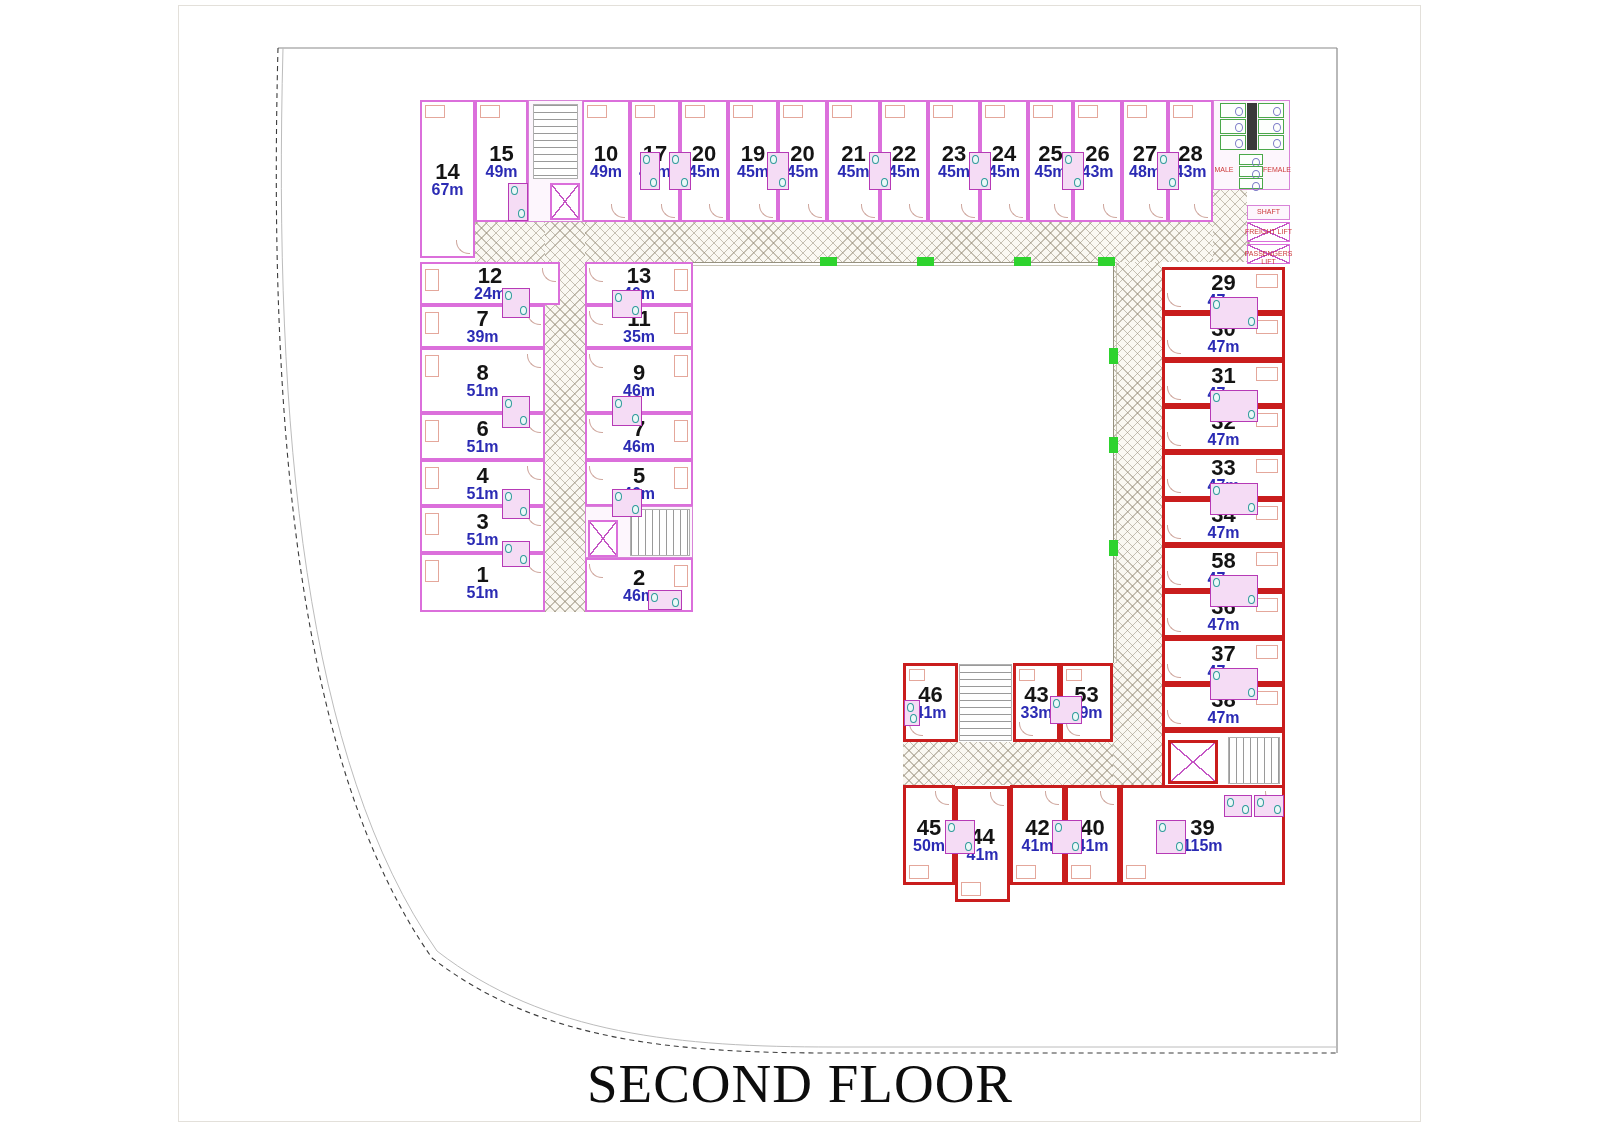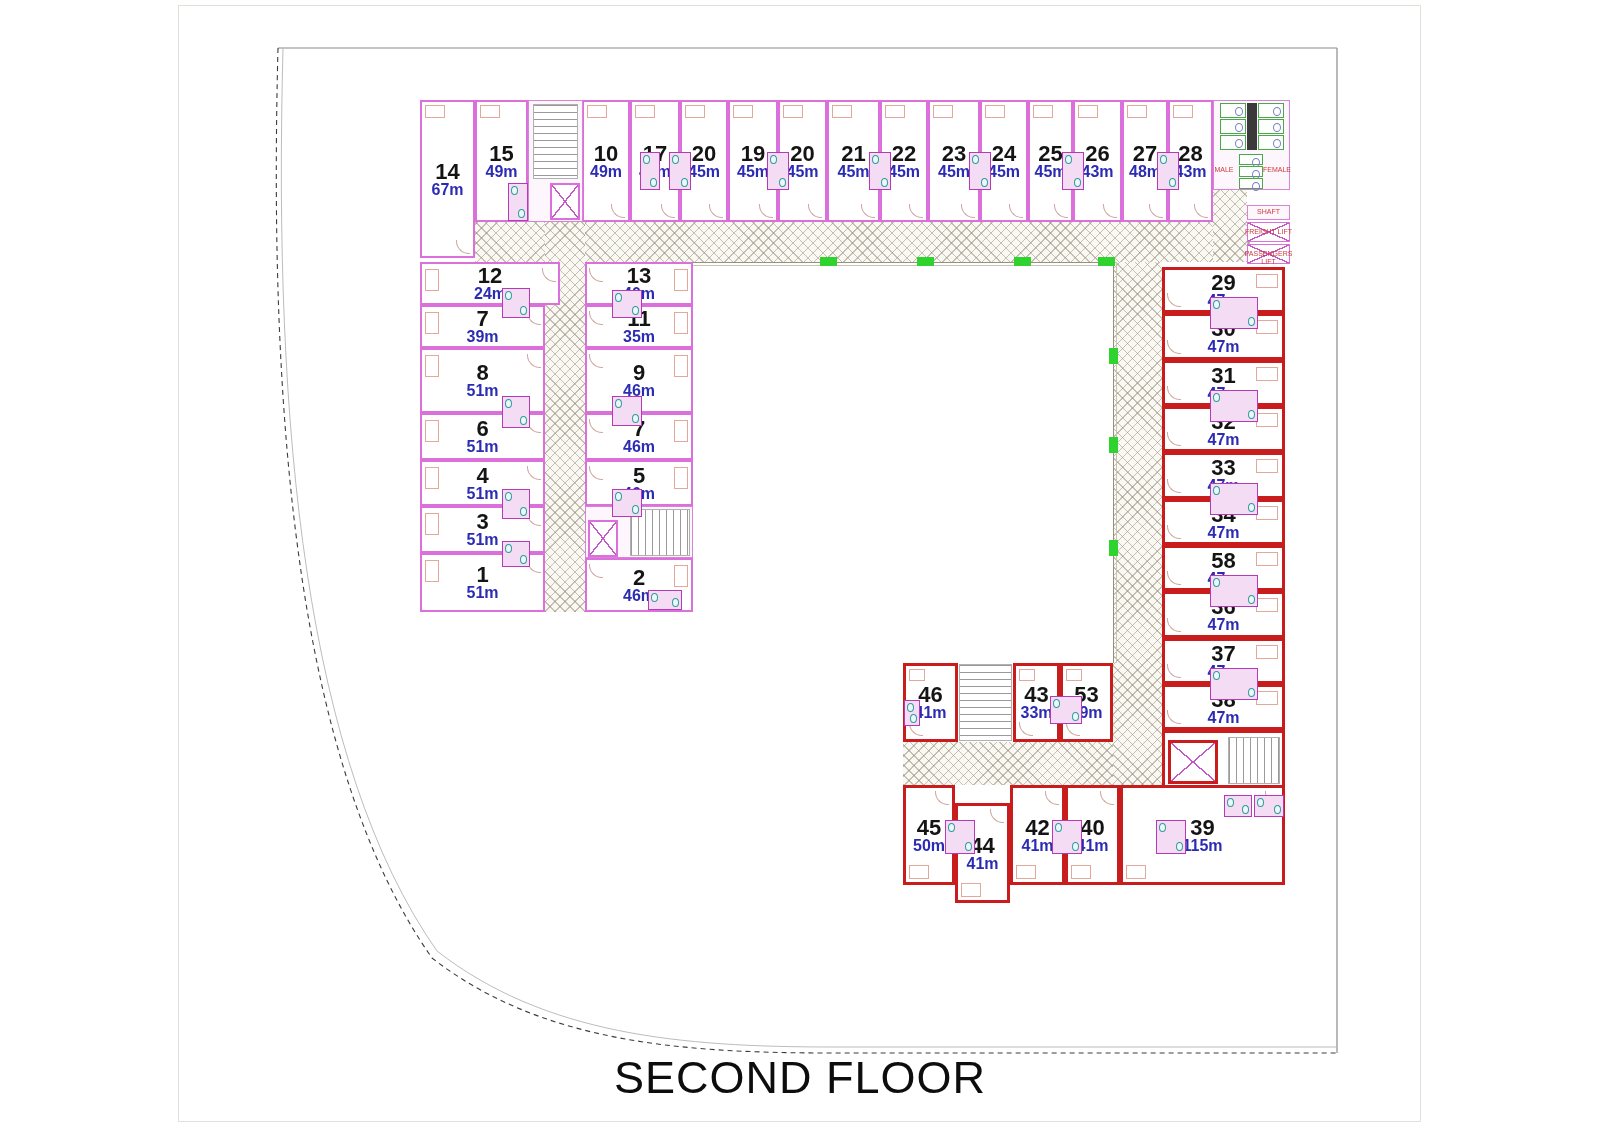--- a/index.html
+++ b/index.html
@@ -50,21 +50,21 @@
        border-bottom:1px solid #cfa79e;border-bottom-left-radius:13px;z-index:3;}
   
   .stall{position:absolute;border:1px solid #4aa84a;background:#fdfffd;box-sizing:border-box;z-index:4;}
   .stall::after{content:"";position:absolute;right:2px;top:3px;width:6px;height:7px;
       border:1px solid #7d7dc8;border-radius:50%;}
   .shaftbar{position:absolute;background:#3a3a3a;z-index:5;}
   .tinyred{position:absolute;font-size:7px;line-height:8px;color:#cc3a3a;text-align:center;
            z-index:6;font-family:"Liberation Sans",sans-serif;}
   .pinkbox{position:absolute;border:1.5px solid #d883d8;background:#fdf6fd;box-sizing:border-box;z-index:3;}
   #floor-title{position:absolute;left:560px;top:1052px;width:480px;height:54px;text-align:center;
-      font-size:45px;letter-spacing:1px;color:#0d0d0d;z-index:8;font-family:Liberation Sans, sans-serif;}
+      font-size:55px;letter-spacing:1px;color:#0d0d0d;z-index:8;font-family:Liberation Serif, serif;}
   svg.bnd{position:absolute;left:0;top:0;z-index:0;}
 </style>
 </head>
 <body>
 
 <div id="stage">
 
   <div class="abs" id="page-frame"></div>
 
   <svg class="bnd" width="1600" height="1131">
@@ -423,21 +423,21 @@
         </div>
       </div>
       <div class="unit wr" style="left: 903px; top: 785px; width: 52px; height: 100px;">
         <div class="furn" style="width: 18px; height: 12px; left: 3px; bottom: 3px;"></div>
         <div class="arc" style="right: 3px; top: 3px;"></div>
         <div class="ulabel">
           <span class="unum">45</span>
           <span class="uarea">50m</span>
         </div>
       </div>
-      <div class="unit wr" style="left: 955px; top: 803px; width: 55px; height: 100px;">
+      <div class="unit wr" style="left: 955px; top: 786px; width: 55px; height: 116px;">
         <div class="furn" style="width: 18px; height: 12px; left: 3px; bottom: 3px;"></div>
         <div class="arc" style="right: 3px; top: 3px;"></div>
         <div class="ulabel">
           <span class="unum">44</span>
           <span class="uarea">41m</span>
         </div>
       </div>
       <div class="unit wr" style="left: 1010px; top: 785px; width: 55px; height: 100px;">
         <div class="furn" style="width: 18px; height: 12px; left: 3px; bottom: 3px;"></div>
         <div class="arc" style="right: 3px; top: 3px;"></div>

